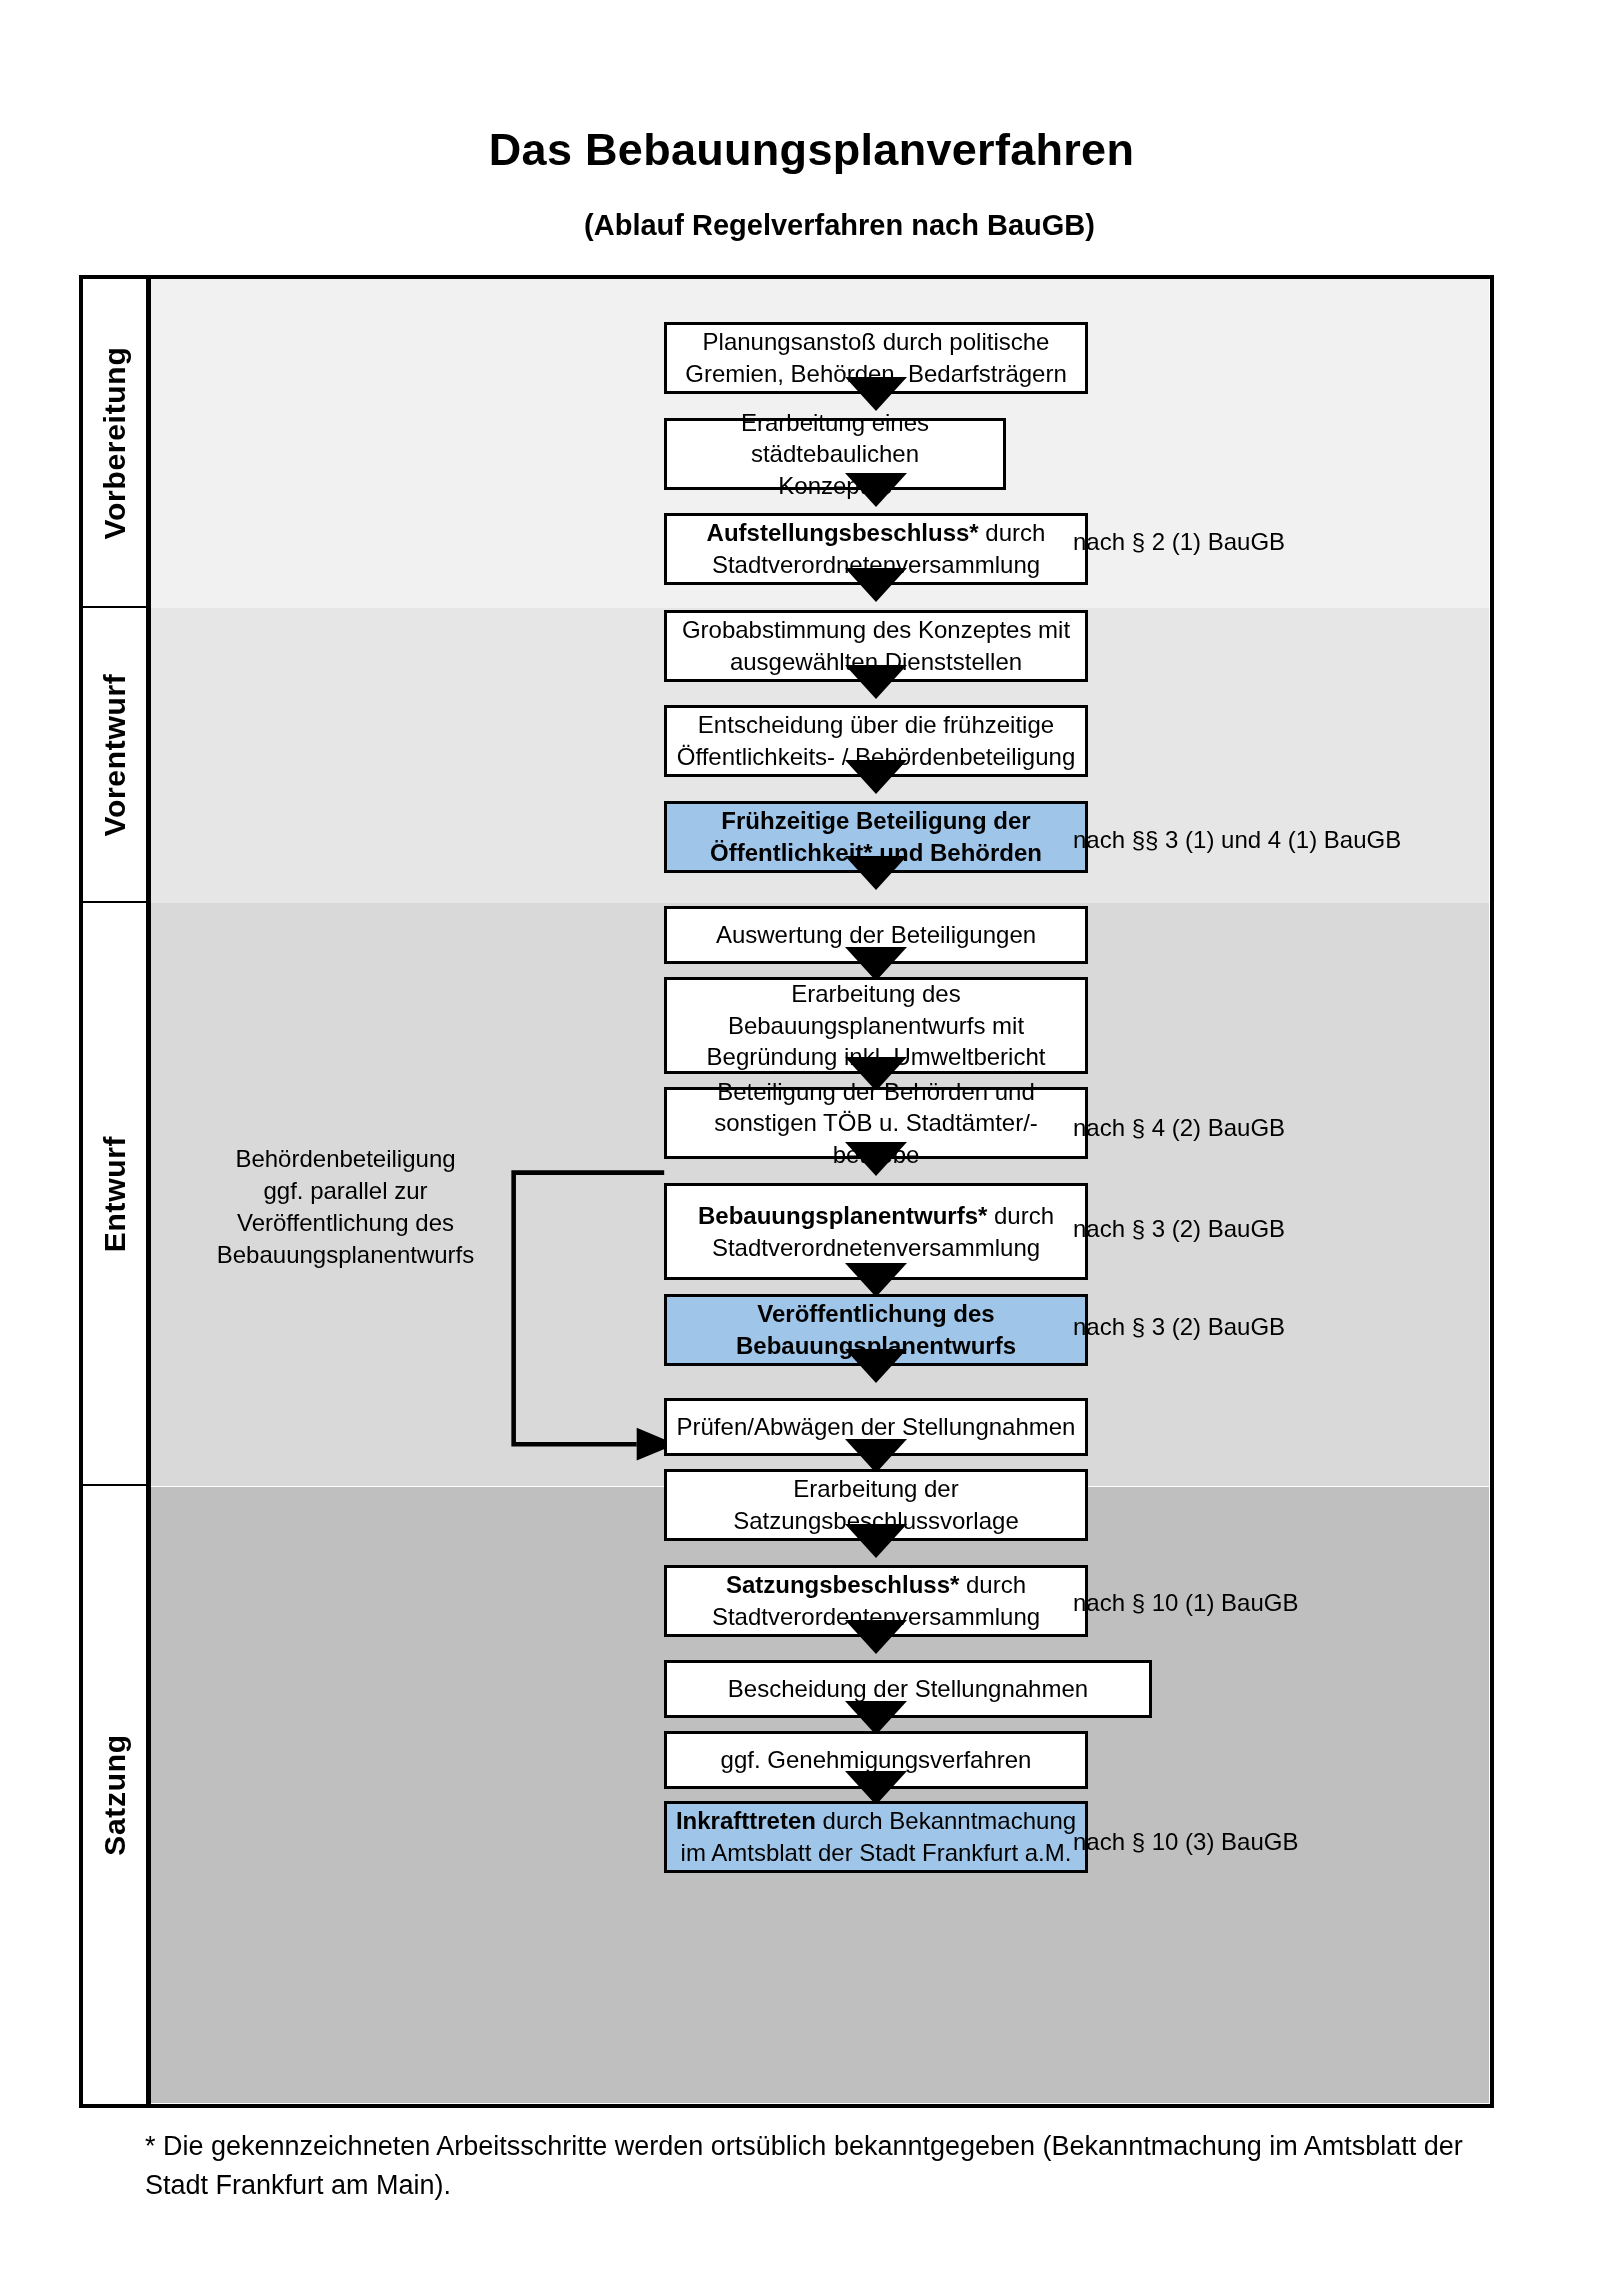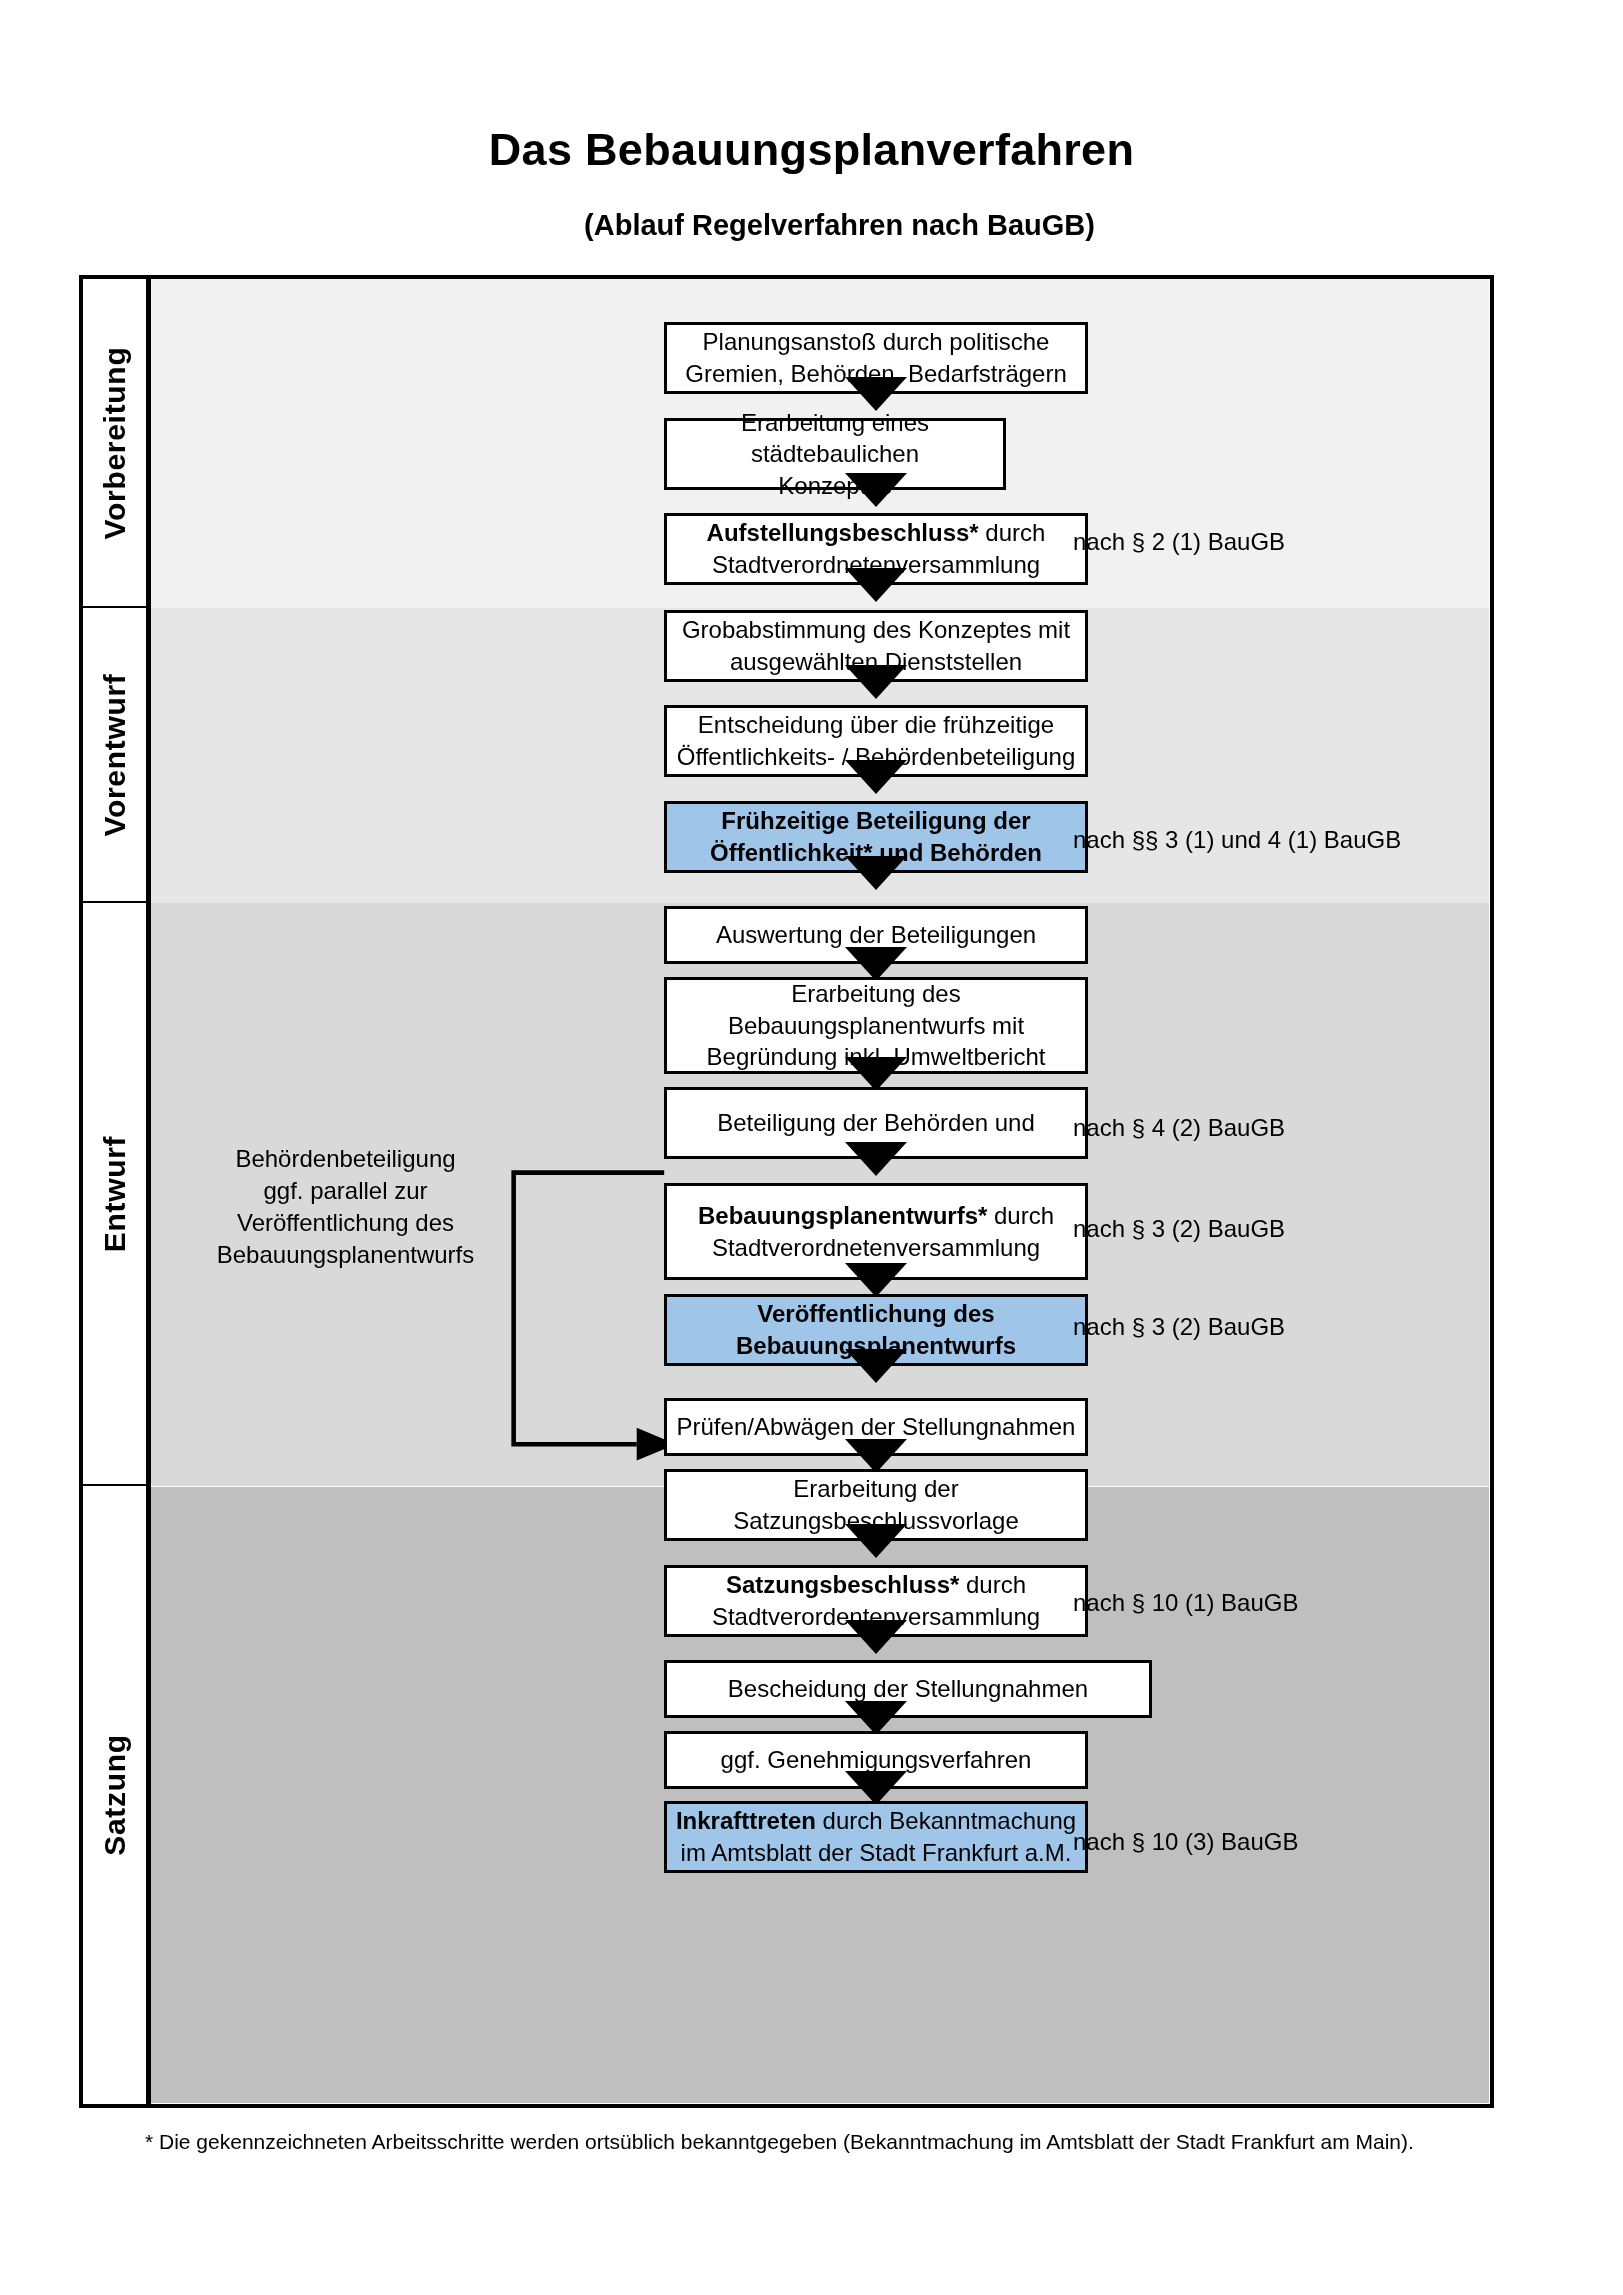--- a/index.html
+++ b/index.html
@@ -130,21 +130,21 @@
   }
 
   
   #elbow { position: absolute; left: 0; top: 0; pointer-events: none; }
 
   
   #footnote {
     position: absolute;
     left: 145px; top: 2127px;
     width: 1348px;
-    font-size: 21px;
+    font-size: 27px;
     line-height: 1.45;
   }
 </style>
 </head>
 <body>
 
 <div id="title">Das Bebauungsplanverfahren</div>
 <div id="subtitle">(Ablauf Regelverfahren nach BauGB)</div>
 
 <div id="frame">
@@ -232,20 +232,21 @@
         <div>
           <span class="t">Erarbeitung des</span>
           <span class="t">Bebauungsplanentwurfs mit</span>
           <span class="t">Begründung inkl. Umweltbericht</span>
         </div>
       </div>
       <div class="arrow-down" style="left: 762px; top: 778px;"></div>
       <div class="pbox" style="left: 581px; top: 808px; width: 424px; height: 72px;">
         <div>
           <span class="t">Beteiligung der Behörden und</span>
+          <span class="t">sonstigen TÖB u. Stadtämter/-betriebe</span>
         </div>
       </div>
       <div class="arrow-down" style="left: 762px; top: 863px;"></div>
       <div class="pbox" style="left: 581px; top: 904px; width: 424px; height: 97px;">
         <div>
           <span class="t"><b>Bebauungsplanentwurfs*</b> durch</span>
           <span class="t">Stadtverordnetenversammlung</span>
         </div>
       </div>
       <div class="arrow-down" style="left: 762px; top: 984px;"></div>

